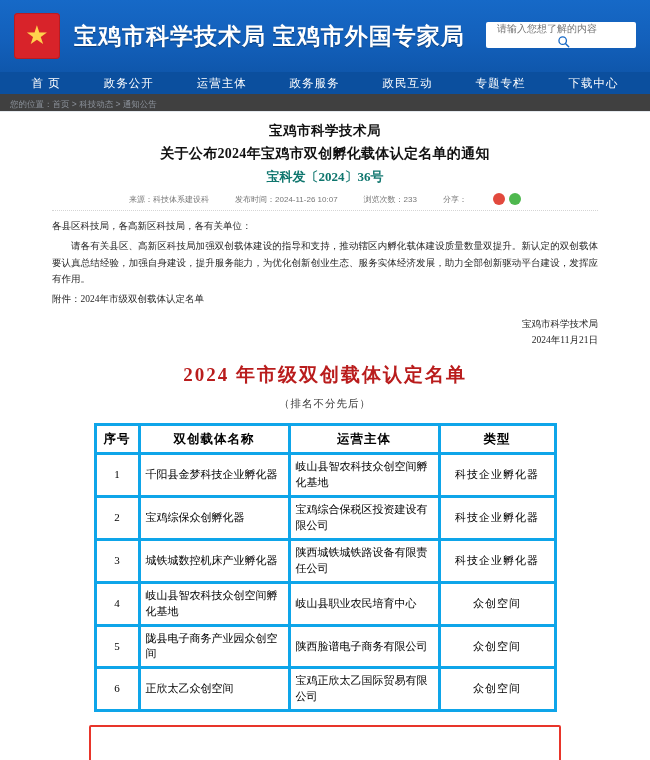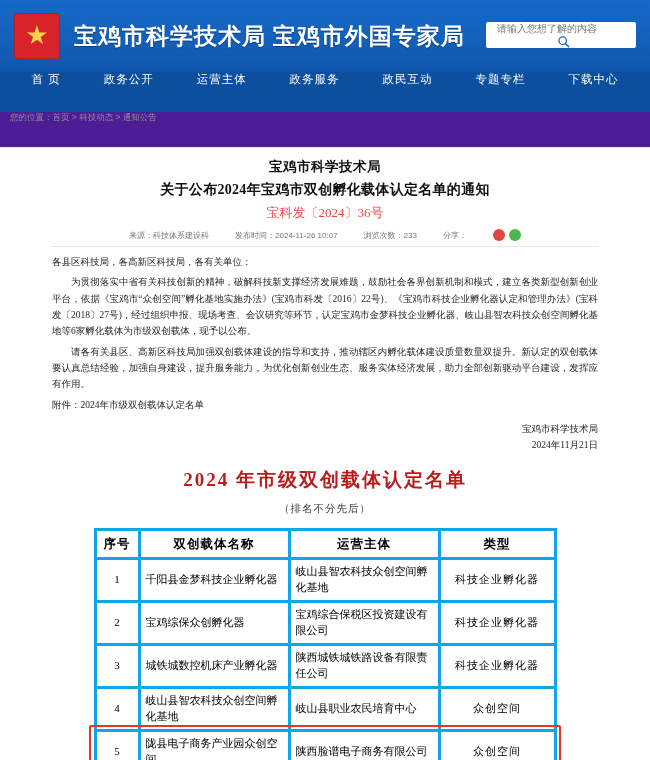--- a/index.html
+++ b/index.html
@@ -40,52 +40,52 @@
     border:none; outline:none; flex:1; font-size:10px; color:#999;
     font-family:"Liberation Sans", sans-serif; background:transparent;
   }
   .search-ico {
     width:18px; height:18px; display:flex; align-items:center; justify-content:center;
     color:#1668c6; font-size:13px;
   }
 
   
   .nav {
-    height:40px; background:#0b4f9e;
-    display:flex; justify-content:space-around;
+    height:22px; background:#0b4f9e;
+    display:flex; align-items:center; justify-content:space-around;
     padding:0 18px;
     gap:16px;
   }
   .nav-item {
     color:#ffffff; font-size:11.5px; letter-spacing:1px;
     font-family:"Liberation Sans", sans-serif;
     white-space:nowrap;
   }
 
   
   .crumb {
-    height:36px; background:#4c1d95; border-bottom:1px solid #e4e9ee;
-    display:flex; align-items:flex-start; padding-left:10px;
+    height:18px; background:#404040; border-bottom:1px solid #e4e9ee;
+    display:flex; align-items:flex-end; padding-left:10px;
     font-size:8.5px; color:#8a9099;
     font-family:"Liberation Sans", sans-serif;
   }
   .crumb span { margin-right:2px; }
 
   
   .article { padding: 10px 52px 0 52px; }
   .art-dept {
     text-align:center; font-size:13.5px; font-weight:bold; color:#111;
     letter-spacing:.5px;
   }
   .art-title {
     text-align:center; font-size:14px; font-weight:bold; color:#111;
     margin-top:5px; letter-spacing:.3px;
   }
   .art-docno {
-    text-align:center; font-size:13px; font-weight:normal; color:#ef4444;
+    text-align:center; font-size:13px; font-weight:bold; color:#0f766e;
     margin-top:5px;
   }
   .meta {
     margin-top:7px; display:flex; align-items:center; justify-content:center;
     gap:26px; font-size:8px; color:#777;
     font-family:"Liberation Sans", sans-serif;
     border-bottom:1px dotted #d5d5d5; padding-bottom:5px;
   }
   .share-dots { display:flex; gap:4px; align-items:center; }
   .dot { width:12px; height:12px; border-radius:50%; display:inline-block; }
@@ -186,21 +186,20 @@
       <span>分享：</span>
     </span>
     <span class="share-dots">
       <span class="dot red"></span>
       <span class="dot green"></span>
     </span>
   </div>
 
   <div class="body-text">
     <p>各县区科技局，各高新区科技局，各有关单位：</p>
-    <p class="indent">为贯彻落实中省有关科技创新的精神，破解科技新支撑经济发展难题，鼓励社会各界创新机制和模式，建立各类新型创新创业平台，依据《宝鸡市“众创空间”孵化基地实施办法》(宝鸡市科发〔2016〕22号)、《宝鸡市科技企业孵化器认定和管理办法》(宝科发〔2018〕27号)，经过组织申报、现场考查、会议研究等环节，认定宝鸡市金梦科技企业孵化器、岐山县智农科技众创空间孵化基地等6家孵化载体为市级双创载体，现予以公布。</p>
     <p class="indent">请各有关县区、高新区科技局加强双创载体建设的指导和支持，推动辖区内孵化载体建设质量数量双提升。新认定的双创载体要认真总结经验，加强自身建设，提升服务能力，为优化创新创业生态、服务实体经济发展，助力全部创新驱动平台建设，发挥应有作用。</p>
     <p>附件：2024年市级双创载体认定名单</p>
   </div>
 
   <div class="sign">
     <div>宝鸡市科学技术局</div>
     <div>2024年11月21日</div>
   </div>
 </div>
 

